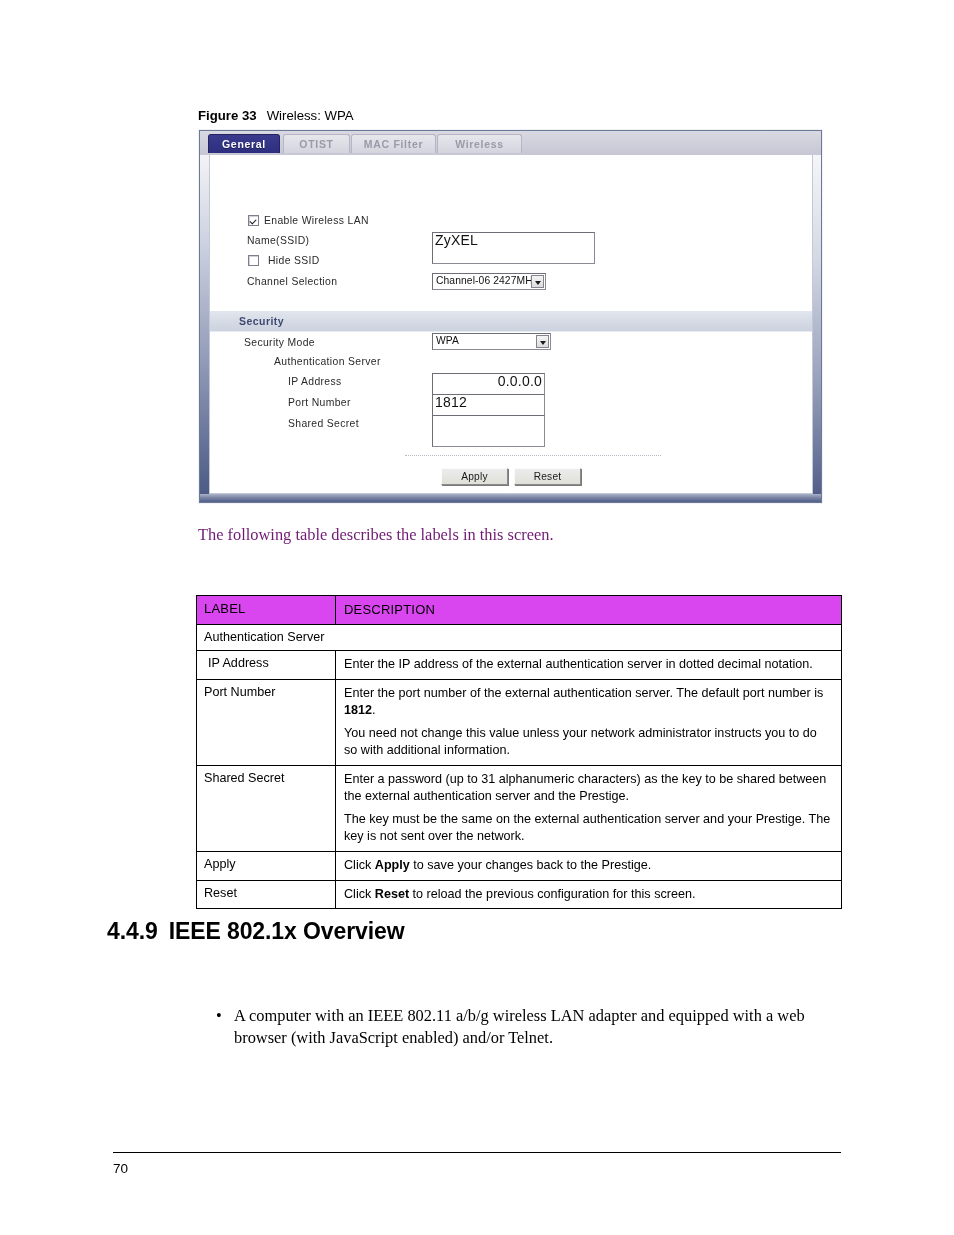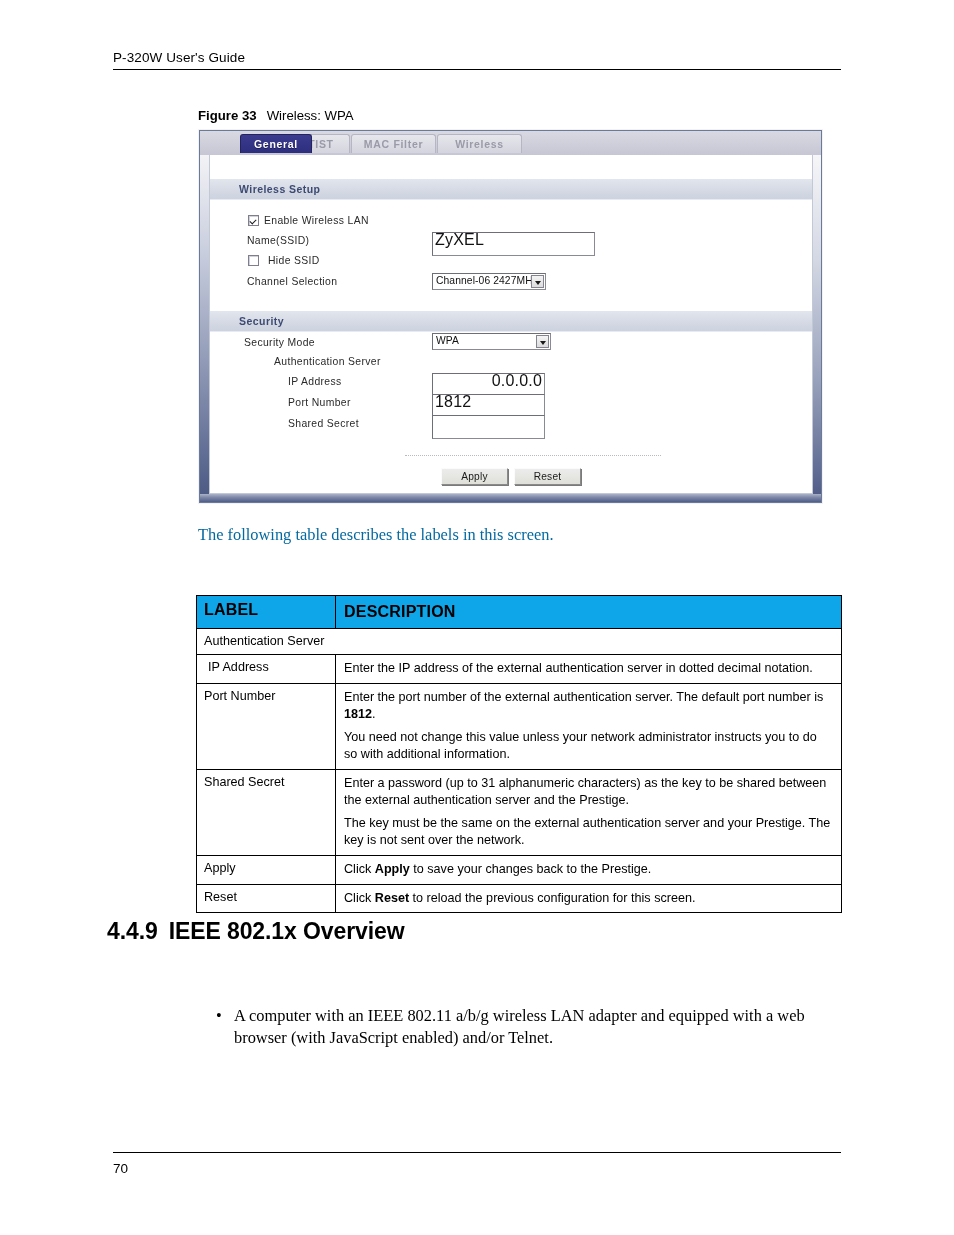--- a/index.html
+++ b/index.html
@@ -190,27 +190,27 @@
     left: 1px;
     top: 3px;
     width: 5px;
     height: 3px;
     border-left: 1.8px solid #1a1a1a;
     border-bottom: 1.8px solid #1a1a1a;
     transform: rotate(-45deg);
   }
   .txt {
     position: absolute;
-    height: 24px;
+    height: 32px;
     background: #ffffff;
     border: 1px solid #8a8a94;
     border-top-color: #6e6e78;
     border-left-color: #6e6e78;
     font-family: "Liberation Sans", sans-serif;
-    font-size: 16px;
+    font-size: 14px;
     color: #111;
     padding: 0 2px;
     line-height: 14px;
     letter-spacing: 0.2px;
     white-space: nowrap;
     overflow: hidden;
   }
   .sel {
     position: absolute;
     height: 17px;
@@ -267,21 +267,21 @@
     text-align: center;
     line-height: 16px;
     letter-spacing: 0.2px;
   }
 
   
   .body-para {
     position: absolute;
     font-family: "Liberation Serif", serif;
     font-size: 16.4px;
-    color: #0369a1;
+    color: #701a75;
     line-height: 1.35;
   }
 
   
   .tbl-caption {
     position: absolute;
     left: 198px;
     top: 595px;
     font-family: Liberation Mono, monospace;
     font-size: 11px;
@@ -300,23 +300,23 @@
     font-family: "Liberation Sans", sans-serif;
     font-size: 12.6px;
     color: #000;
   }
   .dtable td, .dtable th {
     border: 1px solid #000;
     vertical-align: top;
     text-align: left;
   }
   .dtable th {
-    background: #0ea5e9;
-    font-weight: bold;
-    font-size: 16px;
+    background: #d946ef;
+    font-weight: normal;
+    font-size: 13px;
     padding: 6px 7px 7px 7px;
     letter-spacing: 0.2px;
   }
   .dtable .c-label { width: 139px; padding: 5px 6px 6px 7px; }
   .dtable .c-desc  { padding: 5px 8px 6px 8px; line-height: 1.33; }
   .dtable .row-span td {
     padding: 5px 6px 6px 7px;
   }
   .dtable .c-label.indent { padding-left: 11px; }
   .dtable p { margin: 0; }
@@ -381,48 +381,41 @@
     text-align: right;
     font-family: "Liberation Sans", sans-serif;
     font-size: 13.5px;
   }
 </style>
 </head>
 <body>
 
 <div class="page">
 
-  <div class="run-header">
-    <div class="rh-text">P-320W User's Guide</div>
-    <div class="rh-rule"></div>
-  </div>
 
   <div class="fig-caption">
     <span class="cap-num">Figure 33</span><span class="cap-sep"></span><span>Wireless: WPA</span>
   </div>
 
   <div class="shot">
     <div class="shot-inner">
 
       <div class="tabstrip">
-        <div class="tab active" style="left:8px; width:72px;margin-left:32px;">General</div>
+        <div class="tab active" style="left:8px; width:72px;">General</div>
         <div class="tab inactive" style="left:83px; width:67px;">OTIST</div>
         <div class="tab inactive" style="left:151px; width:85px;">MAC Filter</div>
         <div class="tab inactive" style="left:237px; width:85px;">Wireless</div>
       </div>
 
       <div class="left-rail"></div>
       <div class="right-rail"></div>
       <div class="bottom-rail"></div>
 
       <div class="canvas">
 
-        <div class="sec-bar" style="top:24px;">
-          <span class="sec-label">Wireless Setup</span>
-        </div>
 
         <div class="cbx checked" style="left:38px; top:60px;"></div>
         <div class="frm-label" style="left:54px; top:60px;">Enable Wireless LAN</div>
 
         <div class="frm-label" style="left:37px; top:80px;">Name(SSID)</div>
         <div class="txt" style="left:222px; top:77px; width:163px;">ZyXEL</div>
 
         <div class="cbx" style="left:38px; top:100px;"></div>
         <div class="frm-label" style="left:58px; top:100px;">Hide SSID</div>
 

